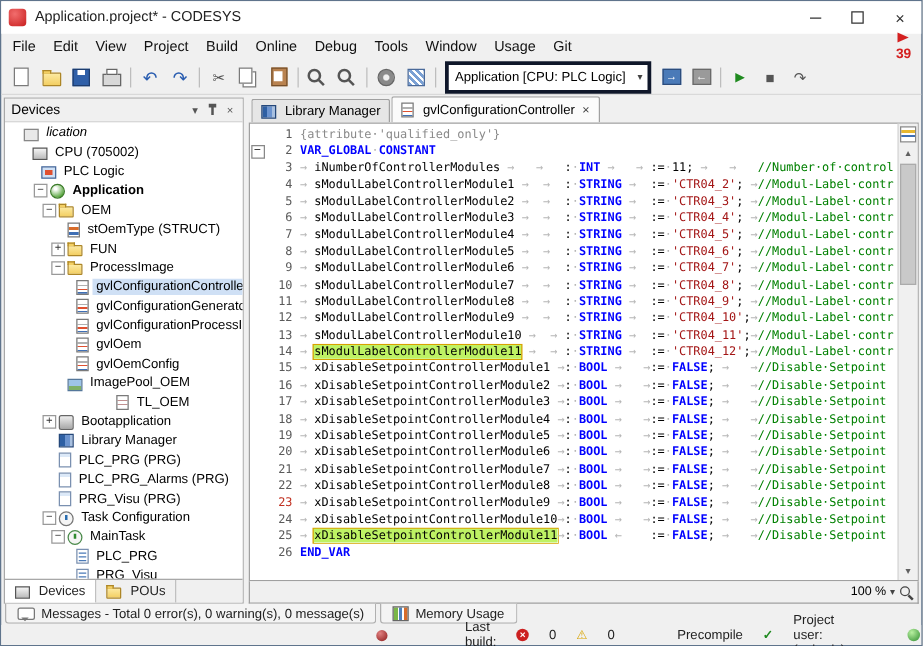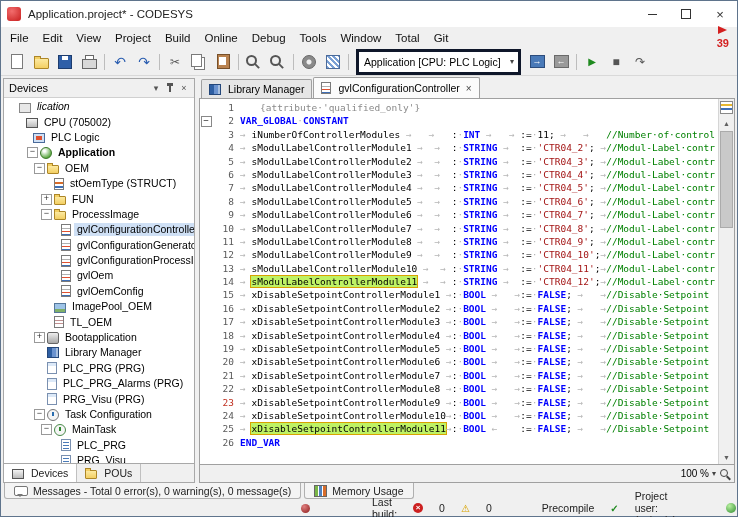--- a/index.html
+++ b/index.html
@@ -109,21 +109,21 @@
   .fcol{width:12px;flex:none;display:flex;align-items:center;justify-content:center;}
   .foldbox{width:9px;height:9px;border:1px solid #888;background:#fff;font-size:9px;line-height:7px;text-align:center;color:#333;}
   .lnum{width:22px;flex:none;text-align:right;padding-right:6px;color:#5a5a5a;}
   .lnum.red{color:#c03020;}
   .ltext{flex:1;overflow:hidden;color:#000;}
   .sg-ws{color:#b6b6b6;}
   .sg-kw{color:#0000ff;font-weight:bold;}
   .sg-id,.sg-op,.sg-num{color:#000;}
   .sg-str{color:#a31515;}
   .sg-cmt{color:#008000;}
-  .sg-attr{color:#8a8a8a;margin-left:20px;}
+  .sg-attr{color:#8a8a8a;}
   .sg-idhl{color:#000;background:#bef264;box-shadow:0 0 0 1px #d8a200;}
   .vscroll{width:15px;flex:none;background:#f0f0f0;border-left:1px solid #d5d5d5;display:flex;flex-direction:column;align-items:center;}
   .vsbtn{width:15px;height:14px;display:flex;align-items:center;justify-content:center;font-size:7px;color:#606060;}
   .vthumb{width:11px;height:95px;background:#c9c9c9;border:1px solid #ababab;margin-top:1px;}
   .vfill{flex:1;}
   .sh-corner{width:11px;height:11px;background:#fff;border:1px solid #888;margin:2px 0;background-image:linear-gradient(#fff 2px,#e8b830 2px 4px,#fff 4px 6px,#3f6fb5 6px 8px,#fff 8px);}
   .zoombar{height:17px;background:#f0f0f0;border:1px solid #a0a0a0;border-top:none;display:flex;align-items:center;justify-content:flex-end;gap:3px;padding-right:3px;font-size:10px;flex:none;}
   .sh-zoom{width:12px;height:12px;position:relative;}
   .sh-zoom::before{content:"";position:absolute;left:1px;top:1px;width:6px;height:6px;border:1.5px solid #444;border-radius:50%;}
   .sh-zoom::after{content:"";position:absolute;width:5px;height:2px;background:#444;transform:rotate(45deg);right:0;bottom:1px;}
@@ -168,21 +168,21 @@
     <span id="menu-items" style="display:flex">
         <span class="mitem">File</span>
         <span class="mitem">Edit</span>
         <span class="mitem">View</span>
         <span class="mitem">Project</span>
         <span class="mitem">Build</span>
         <span class="mitem">Online</span>
         <span class="mitem">Debug</span>
         <span class="mitem">Tools</span>
         <span class="mitem">Window</span>
-        <span class="mitem">Total</span>
+        <span class="mitem">Usage</span>
         <span class="mitem">Git</span>
       </span>
     <span class="mflag">
       <span class="sh-flag"></span>
       <span class="flagcount">39</span>
     </span>
   </div>
 
   <div class="toolbar">
     <span id="toolbar-left" style="display:flex;align-items:center">
@@ -330,21 +330,21 @@
           <div class="trow" style="padding-left: 44px;">
             <span class="expslot"></span>
             <span class="tic-base tri-gvl"></span>
             <span class="tlabel">gvlOemConfig</span>
           </div>
           <div class="trow" style="padding-left: 37px;">
             <span class="expslot"></span>
             <span class="tic-base tri-image-pool"></span>
             <span class="tlabel">ImagePool_OEM</span>
           </div>
-          <div class="trow" style="padding-left: 37px;">
+          <div class="trow" style="padding-left: 37px; justify-content: center;">
             <span class="expslot"></span>
             <span class="tic-base tri-text-list"></span>
             <span class="tlabel">TL_OEM</span>
           </div>
           <div class="trow" style="padding-left: 30px;">
             <span class="exp">+</span>
             <span class="tic-base tri-boot-application"></span>
             <span class="tlabel">Bootapplication</span>
           </div>
           <div class="trow" style="padding-left: 30px;">

